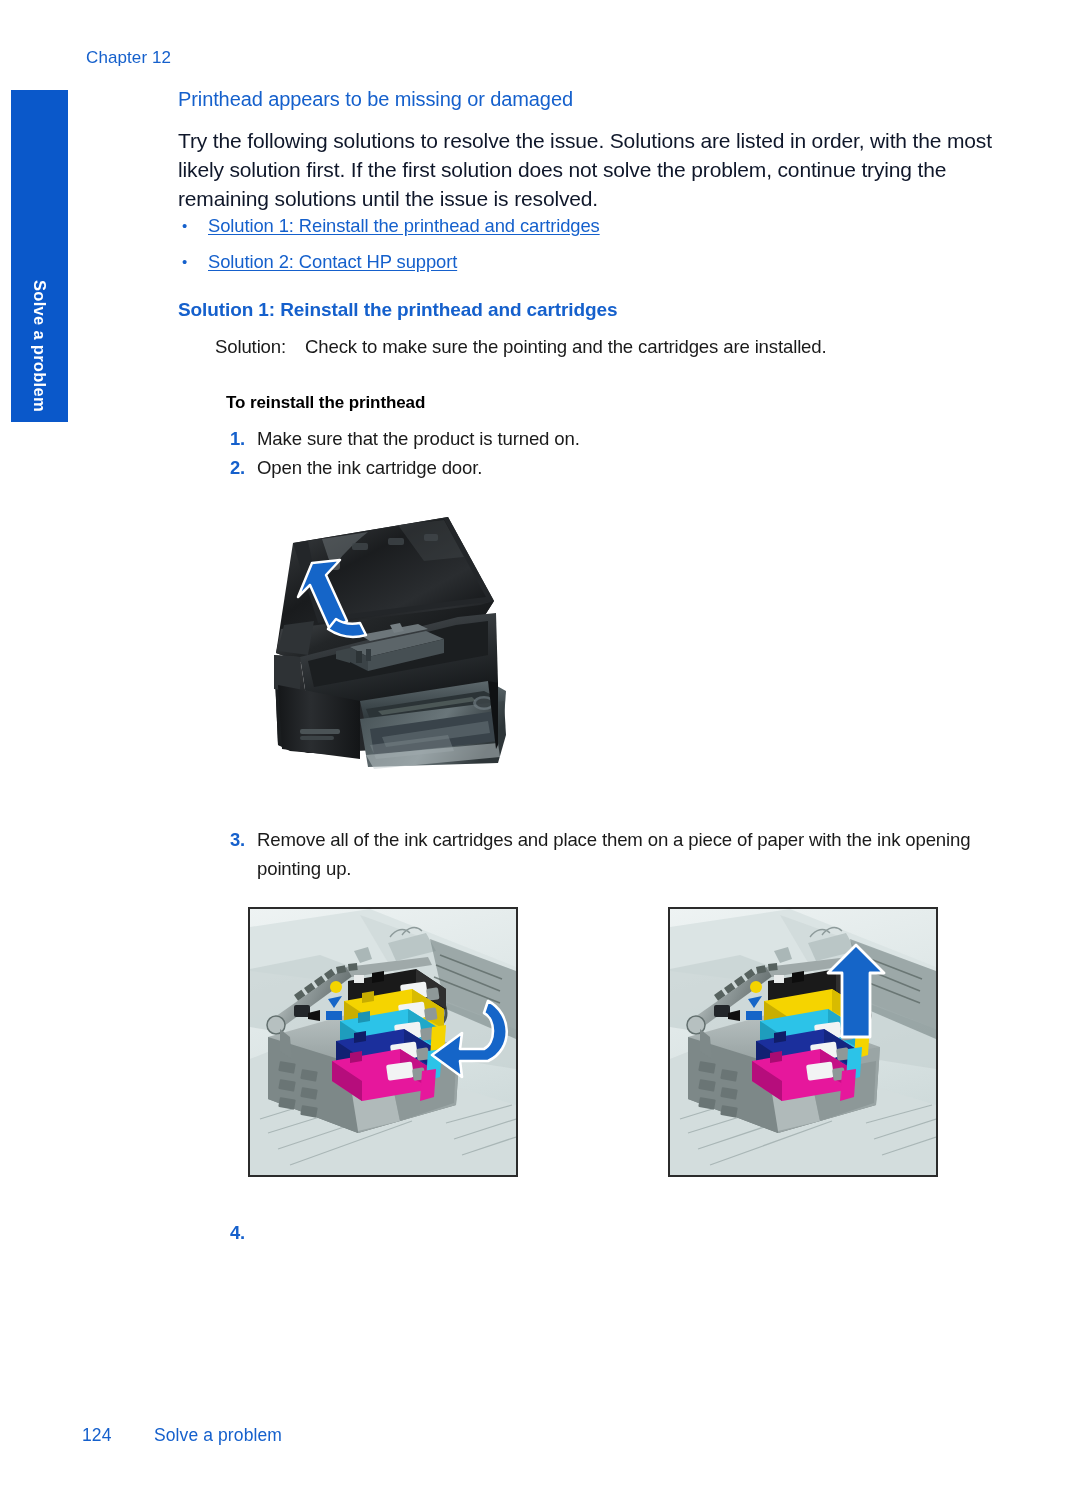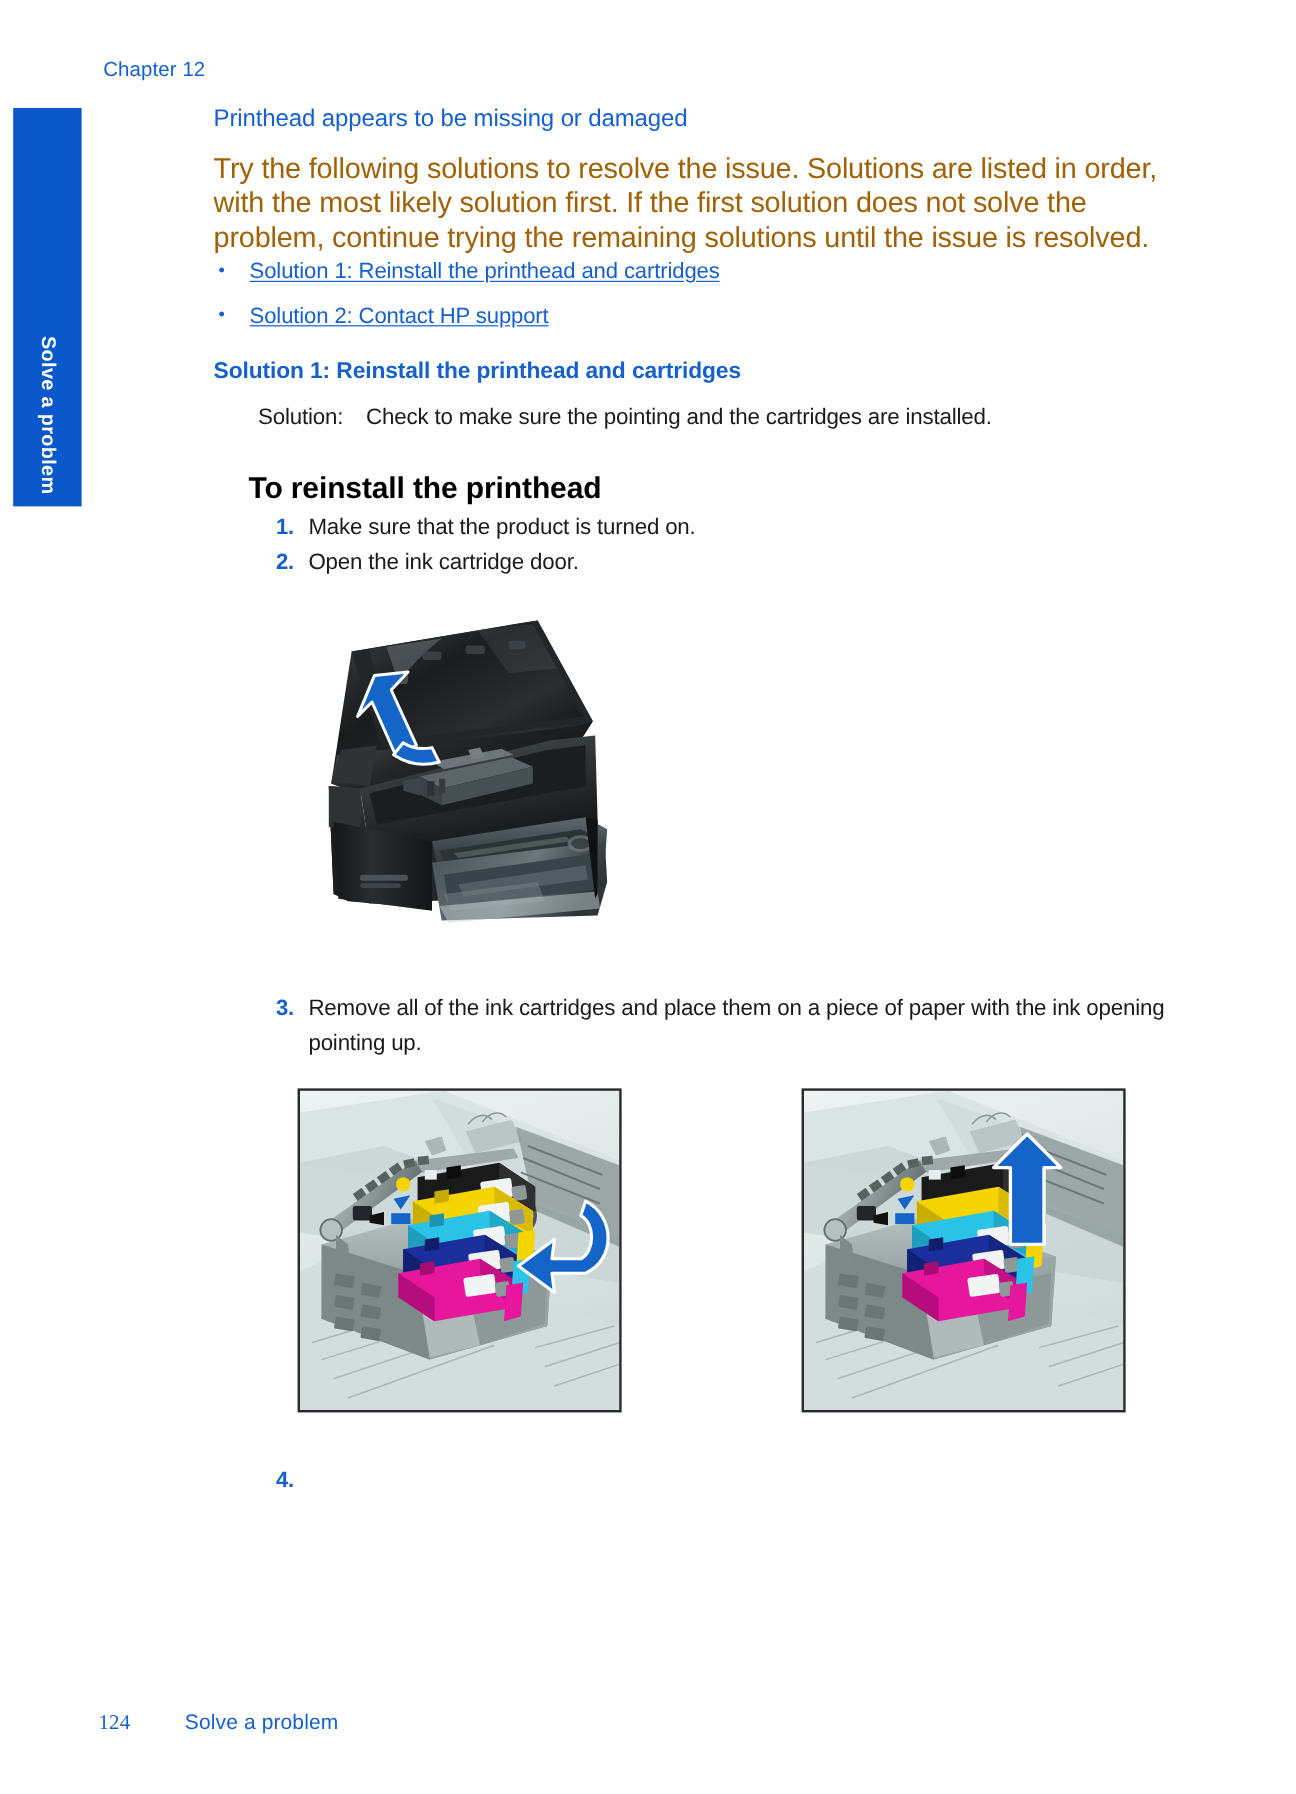--- a/index.html
+++ b/index.html
@@ -70,23 +70,23 @@
     color: #1560cc;
     letter-spacing: -.1px;
   }
 
   p.intro {
     position: absolute;
     left: 178px;
     top: 126px;
     width: 818px;
     margin: 0;
-    font-size: 24px;
+    font-size: 21px;
     line-height: 29px;
-    color: #a16207;
+    color: #0f172a;
     letter-spacing: -.15px;
   }
 
   ul.links {
     position: absolute;
     left: 178px;
     top: 212px;
     width: 780px;
     margin: 0;
     padding: 0;
@@ -138,24 +138,24 @@
     color: #1a1a1a;
     letter-spacing: -.15px;
   }
   .solution-line .lbl {
     font-weight: normal;
     margin-right: 19px;
   }
 
   h3.proc-title {
     position: absolute;
-    left: 207px;
+    left: 226px;
     top: 393px;
     margin: 0;
-    font-size: 25px;
+    font-size: 17px;
     font-weight: bold;
     color: #000000;
     letter-spacing: -.1px;
   }
 
   
   .step {
     position: absolute;
     width: 790px;
     font-size: 18.6px;
@@ -210,21 +210,21 @@
 
   
   .footer {
     position: absolute;
     left: 82px;
     top: 1425px;
     font-size: 17.5px;
     color: #1560cc;
     letter-spacing: .1px;
   }
-  .footer .pg { display: inline-block; width: 72px; font-family: Liberation Serif, serif; }
+  .footer .pg { display: inline-block; width: 72px; }
 </style>
 </head>
 <body>
 
 <div class="chapter-head">Chapter 12</div>
 
 <div class="side-tab">
   <div class="side-tab-rot">
     <span>Solve a problem</span>
   </div>

